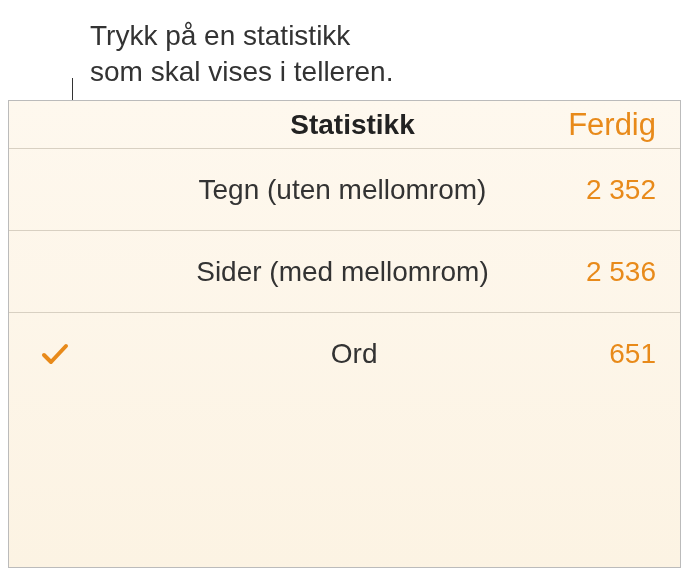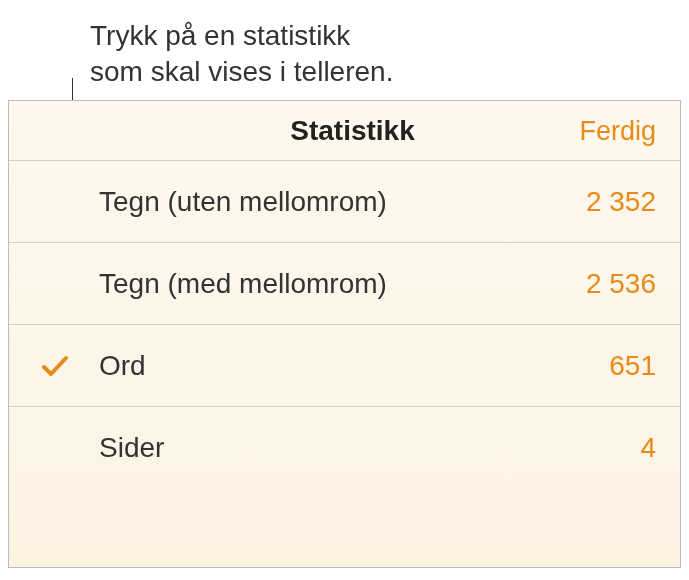--- a/index.html
+++ b/index.html
@@ -46,50 +46,51 @@
       right: 8px;
       bottom: 12px;
       border: 1px solid #bbb;
       background: linear-gradient(to bottom, #fef8ee, #fcf3e3);
       overflow: hidden;
     }
     .panel-header {
       display: flex;
       align-items: center;
       justify-content: center;
-      height: 60px;
+      height: 48px;
       position: relative;
       border-bottom: 1px solid #d8d0c2;
       padding-left: 16px;
     }
     .panel-title {
       font-size: 28px;
       font-weight: 600;
       color: #222;
     }
     .done-button {
       position: absolute;
       right: 24px;
       top: 50%;
       transform: translateY(-50%);
-      font-size: 27px;
+      font-size: 31px;
       font-weight: 500;
       color: #e88a1a;
       cursor: pointer;
       background: none;
       border: none;
     }
     .stat-row {
       display: flex;
       align-items: center;
       height: 82px;
       padding: 0 24px 0 90px;
       border-bottom: 1px solid #d8d0c2;
       position: relative;
       cursor: pointer;
+      text-align: center;
     }
     .stat-row:last-child {
       border-bottom: none;
     }
     .check-icon {
       position: absolute;
       left: 30px;
       top: 50%;
       transform: translateY(-50%);
       width: 32px;
@@ -127,32 +128,28 @@
     <div class="panel-title">Statistikk</div>
     <button class="done-button">Ferdig</button>
   </div>
 
   <div class="stat-row">
     <span class="stat-label">Tegn (uten mellomrom)</span>
     <span class="stat-value">2 352</span>
   </div>
 
   <div class="stat-row">
-    <span class="stat-label">Tegn (med mellomrom)</span>
+    <span class="stat-label">Sider (med mellomrom)</span>
     <span class="stat-value">2 536</span>
   </div>
 
   <div class="stat-row">
     <span class="check-icon">
       <svg viewBox="0 0 32 32">
           <polyline points="5,17 12,24 27,8"></polyline>
         </svg>
     </span>
     <span class="stat-label">Ord</span>
     <span class="stat-value">651</span>
   </div>
 
 
-  <div class="stat-row">
-    <span class="stat-label">Sider</span>
-    <span class="stat-value">4</span>
-  </div>
 </div>
 
 </body></html>

